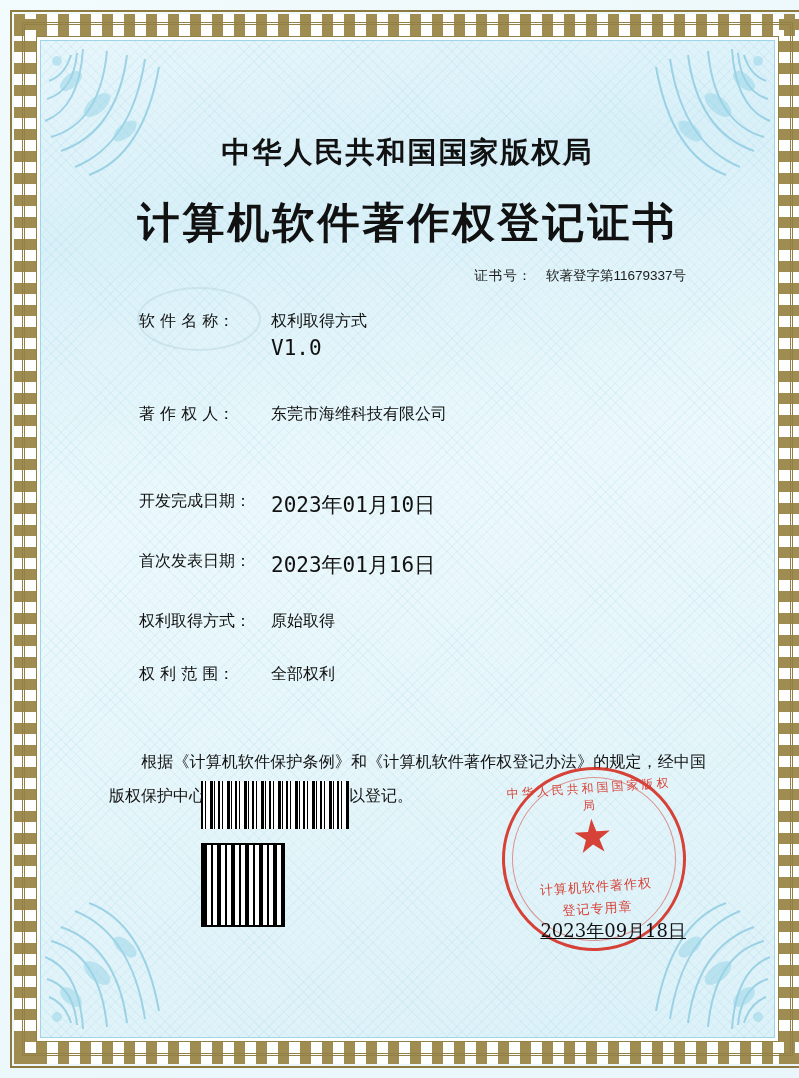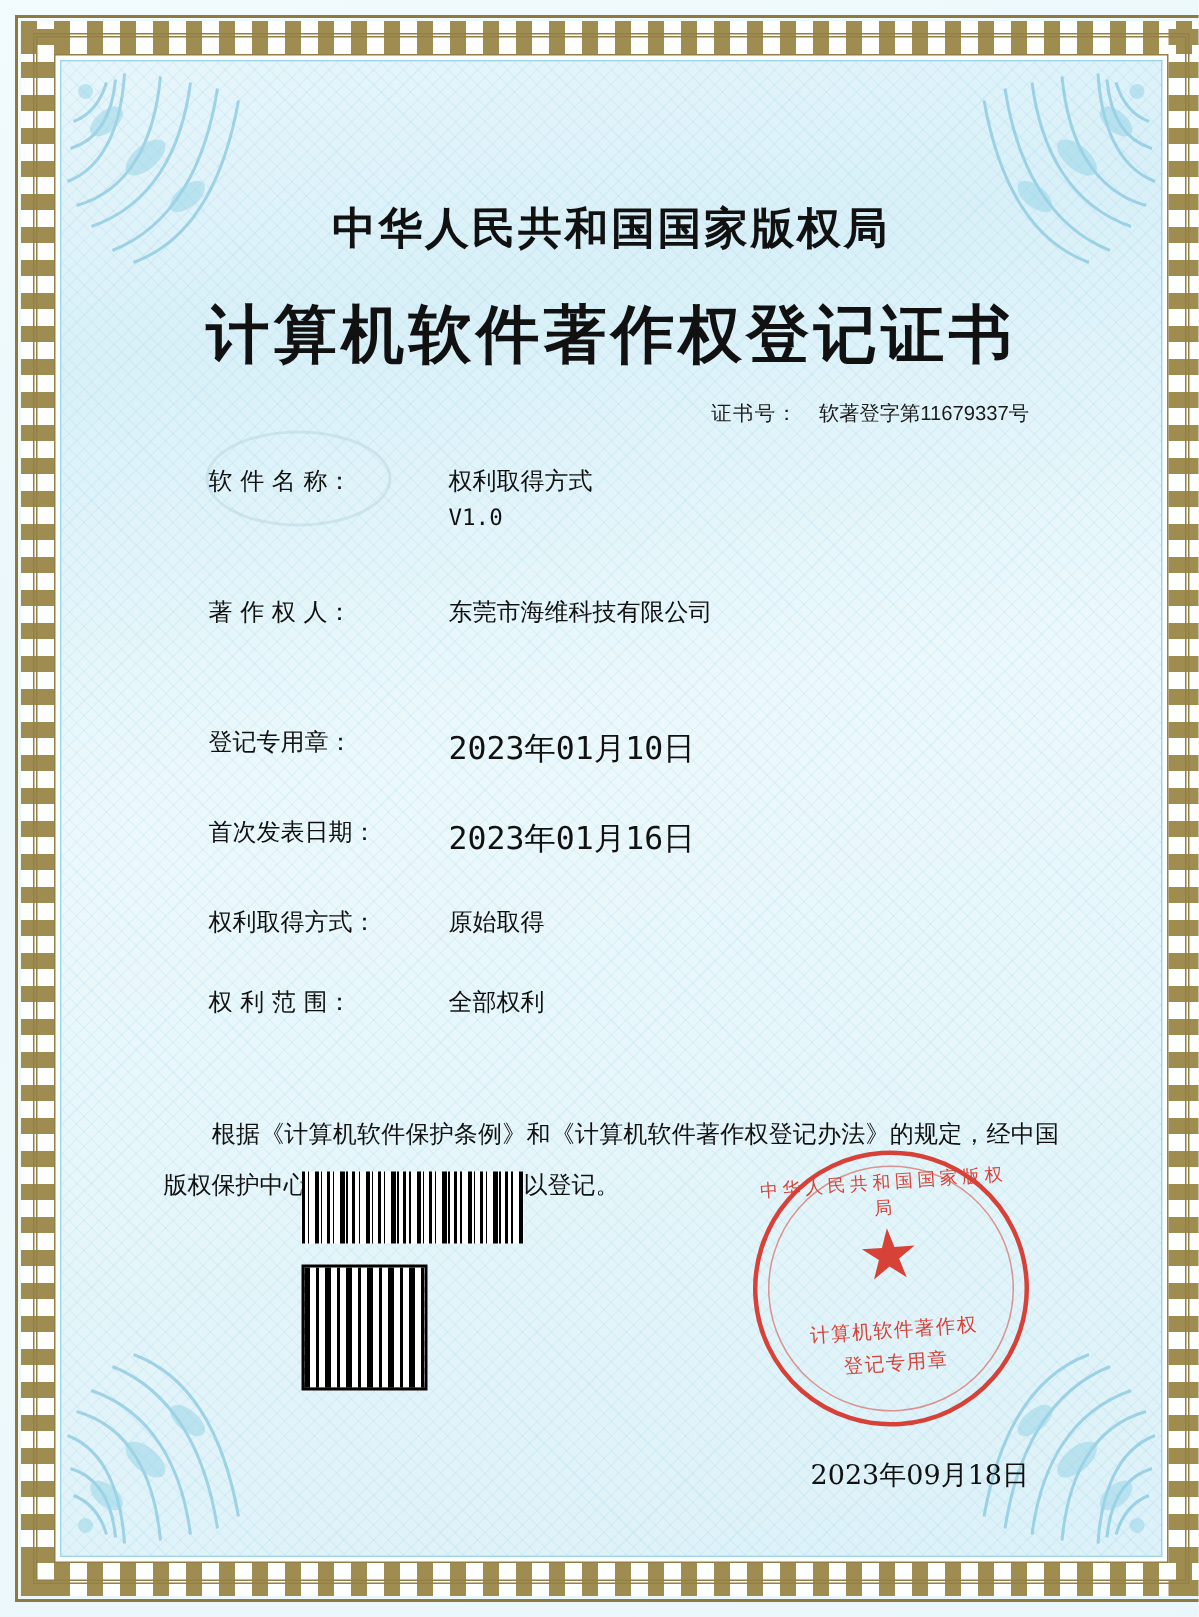--- a/index.html
+++ b/index.html
@@ -122,37 +122,36 @@
   .cert-no .label { letter-spacing: 1px; }
   .cert-no .value { margin-left: 10px; }
 
   .fields { margin-top: 26px; padding-left: 36px; }
   .field-row {
     display: flex;
     align-items: flex-start;
     margin-bottom: 10px;
     font-size: 16px;
     color: #111111;
-    gap: 28px;
   }
   .field-label {
     width: 132px;
     flex: 0 0 132px;
     letter-spacing: 0px;
     font-family: "DejaVu Serif", "Liberation Serif", serif;
   }
   .field-value {
     flex: 1;
     font-family: "DejaVu Serif", "Liberation Serif", serif;
   }
   .field-value .line2 {
     display: block;
     margin-top: 4px;
     font-family: "DejaVu Sans Mono", monospace;
-    font-size: 15px;
+    font-size: 21px;
   }
   .gap-lg { height: 34px; }
   .gap-md { height: 22px; }
   .value-mono {
     font-family: "DejaVu Sans Mono", monospace;
     font-size: 21px;
   }
 
   .paragraph {
     margin-top: 28px;
@@ -231,24 +230,25 @@
   .seal-line2 { top: 130px; }
   .seal-ring {
     position: absolute;
     inset: 7px;
     border: 1px solid rgba(214,42,30,0.55);
     border-radius: 50%;
   }
   .seal-date {
     position: absolute;
     right: 88px;
-    top: 930px;
+    top: 878px;
     font-size: 18px;
     color: #111;
     font-family: "DejaVu Serif", "Liberation Serif", serif;
+    text-decoration: underline;
   }
   .watermark {
     position: absolute;
     left: 96px; top: 246px;
     width: 120px; height: 60px;
     border-radius: 50%;
     border: 2px solid rgba(180,210,220,0.45);
     pointer-events: none;
   }
 </style>
@@ -358,21 +358,21 @@
 
         <div class="field-row">
           <div class="field-label">著 作 权 人：</div>
           <div class="field-value">东莞市海维科技有限公司</div>
         </div>
 
         <div class="gap-lg"></div>
         <div class="gap-md"></div>
 
         <div class="field-row">
-          <div class="field-label">登记专用章：</div>
+          <div class="field-label">开发完成日期：</div>
           <div class="field-value value-mono">2023年01月10日</div>
         </div>
 
         <div class="gap-md"></div>
 
         <div class="field-row">
           <div class="field-label">首次发表日期：</div>
           <div class="field-value value-mono">2023年01月16日</div>
         </div>
 

